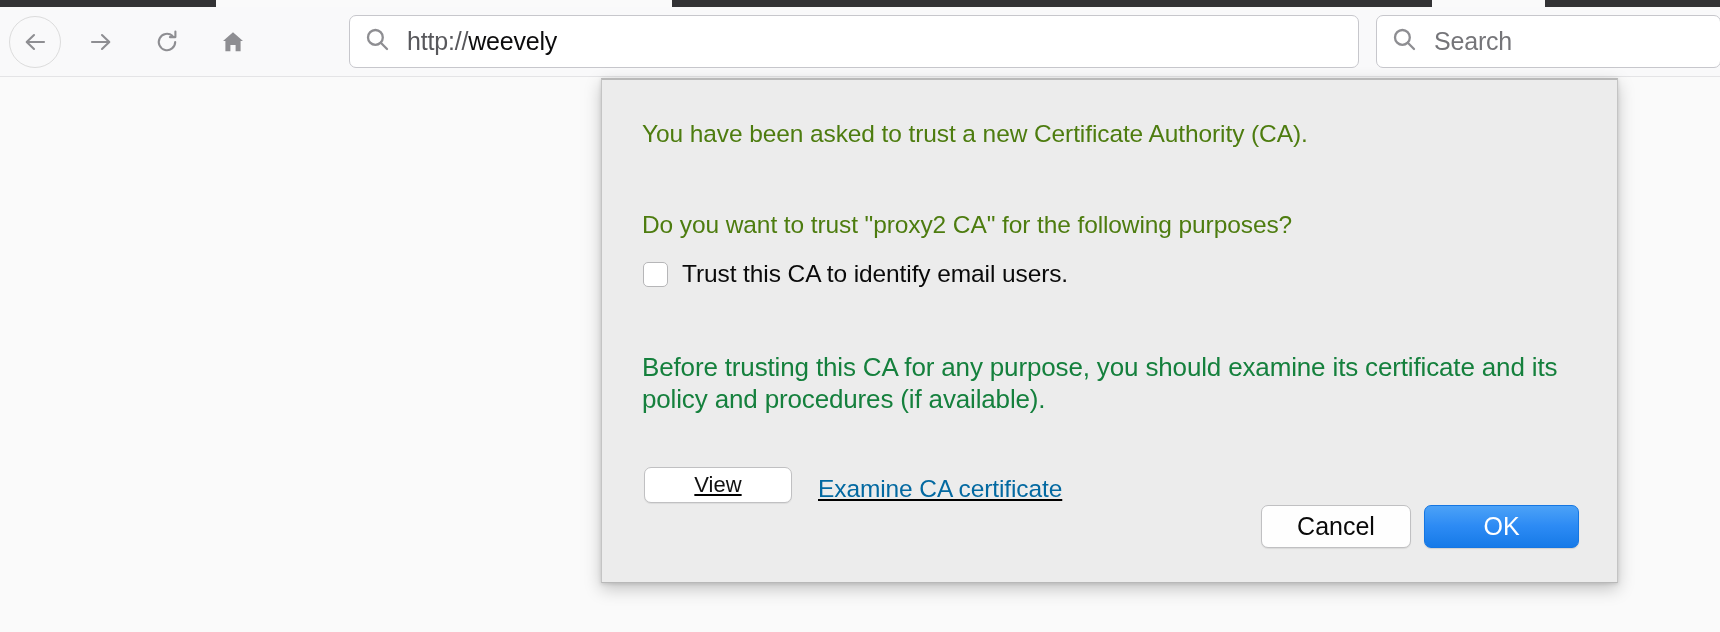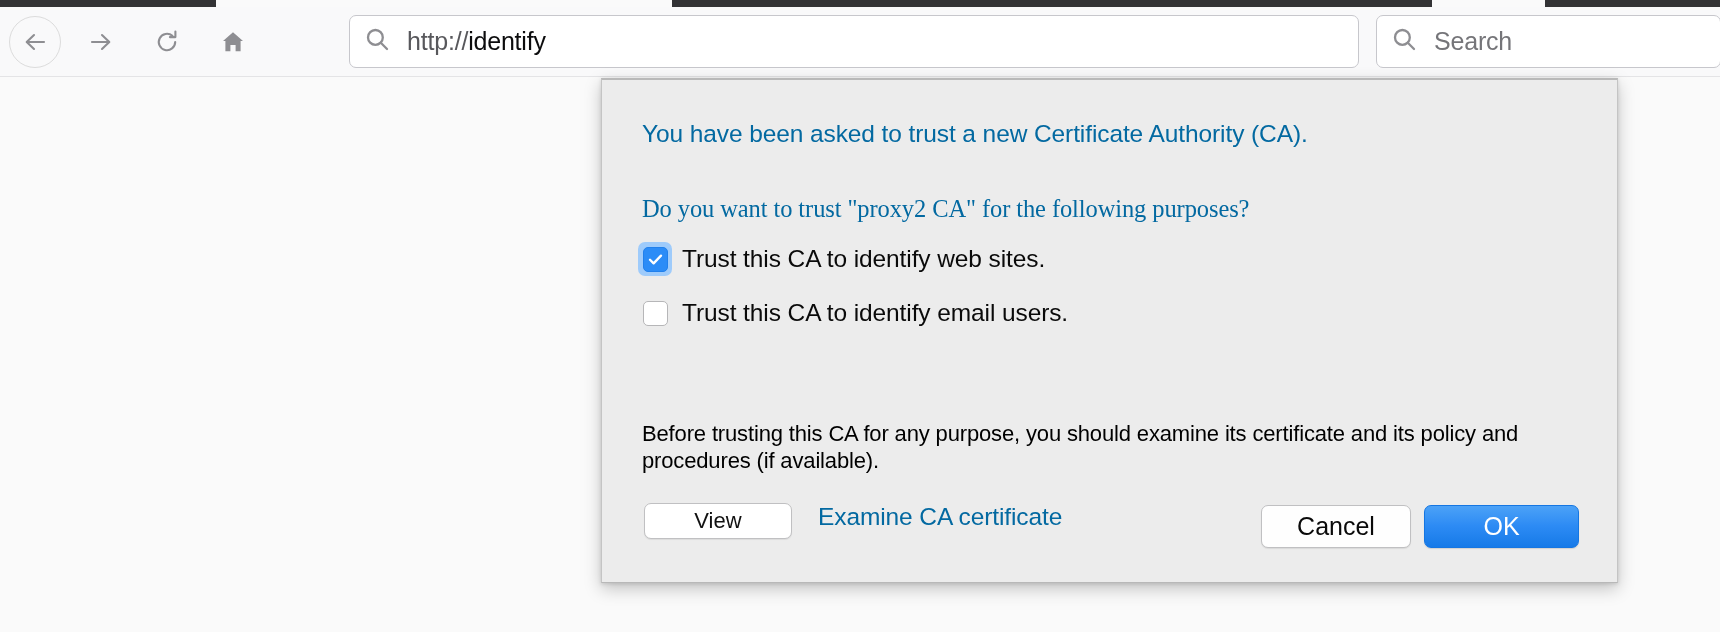--- a/index.html
+++ b/index.html
@@ -81,25 +81,25 @@
     background: #ececec;
     border-top: 2px solid #b9b9b9;
     border-left: 1px solid #c4c4c4;
     border-right: 1px solid #c4c4c4;
     border-bottom: 1px solid #b8b8b8;
     box-shadow: 0 6px 16px rgba(0,0,0,0.22), 0 1px 4px rgba(0,0,0,0.13);
   }
   .dialog-inner { padding: 34px 38px 0 40px; position: relative; height: 100%; }
 
   .dlg-text {
-    font-size: 24.5px; color: #0369a1; letter-spacing: -0.1px;
+    font-size: 24.5px; color: #4d7c0f; letter-spacing: -0.1px;
     line-height: 1.0;
   }
   .row-intro { margin-top: 8px; }
-  .row-question { margin-top: 50px; font-family: Liberation Serif, serif; }
+  .row-question { margin-top: 66px; }
 
   .check-row {
     display: flex; align-items: center;
     margin-top: 21px;
     gap: 0;
   }
   .check-row.second { margin-top: 20px; }
 
   .cbox-hit {
     width: 34px; height: 34px;
@@ -113,27 +113,27 @@
   .cbox {
     width: 25px; height: 25px; border-radius: 5px;
     display: flex; align-items: center; justify-content: center;
   }
   .cbox.checked { background: #2b8cf7; border: 1px solid #2180ec; }
   .cbox.unchecked { background: #ffffff; border: 1.5px solid #b6b6b8; }
   .cbox svg { display: block; }
   .check-label { font-size: 24.5px; color: #0a0a0a; letter-spacing: -0.1px; }
 
   .para {
-    margin-top: 90px;
-    font-size: 22px; color: #000000; letter-spacing: -0.15px;
+    margin-top: 60px;
+    font-size: 26px; color: #15803d; letter-spacing: -0.15px;
     line-height: 1.24;
     width: 925px;
   }
 
-  .view-row { display: flex; align-items: flex-start; margin-top: 28px; }
+  .view-row { display: flex; align-items: flex-end; margin-top: 52px; text-decoration: underline; }
   .btn {
     font-family: "Liberation Sans", sans-serif;
     cursor: pointer;
     border-radius: 7px;
     display: inline-flex; align-items: center; justify-content: center;
   }
   .btn-view {
     width: 148px; height: 36px;
     background: #ffffff;
     border: 1px solid #c0c0c2;
@@ -207,21 +207,21 @@
     </div>
 
     <div class="urlbar-wrap">
       <div class="urlbar">
         <span class="mag">
           <svg width="27" height="27" viewBox="0 0 27 27">
             <circle class="mag-glyph" cx="11.4" cy="11.4" r="7.4"></circle>
             <path class="mag-glyph" d="M16.8 16.8 L23 23"></path>
           </svg>
         </span>
-        <span class="urlbar-text"><span class="scheme">http://</span><span>identify</span></span>
+        <span class="urlbar-text"><span class="scheme">http://</span><span>weevely</span></span>
       </div>
     </div>
 
     <div class="searchbar-wrap">
       <div class="searchbar">
         <span class="mag">
           <svg width="27" height="27" viewBox="0 0 27 27">
             <circle class="mag-glyph" cx="11.4" cy="11.4" r="7.4"></circle>
             <path class="mag-glyph" d="M16.8 16.8 L23 23"></path>
           </svg>
@@ -234,30 +234,20 @@
 
   <div class="content"></div>
 
   <div class="dialog">
     <div class="dialog-inner">
 
       <div class="dlg-text row-intro">You have been asked to trust a new Certificate Authority (CA).</div>
 
       <div class="dlg-text row-question">Do you want to trust "proxy2 CA" for the following purposes?</div>
 
-      <div class="check-row">
-        <span class="cbox-hit focused">
-          <span class="cbox checked">
-            <svg width="17" height="17" viewBox="0 0 17 17">
-              <path d="M3 8.8 L6.6 12.4 L14 4.6" stroke="#ffffff" stroke-width="2.3" fill="none" stroke-linecap="round" stroke-linejoin="round"></path>
-            </svg>
-          </span>
-        </span>
-        <span class="check-label">Trust this CA to identify web sites.</span>
-      </div>
 
       <div class="check-row second">
         <span class="cbox-hit">
           <span class="cbox unchecked"></span>
         </span>
         <span class="check-label">Trust this CA to identify email users.</span>
       </div>
 
       <div class="para">Before trusting this CA for any purpose, you should examine its certificate and its policy and procedures (if available).</div>
 

